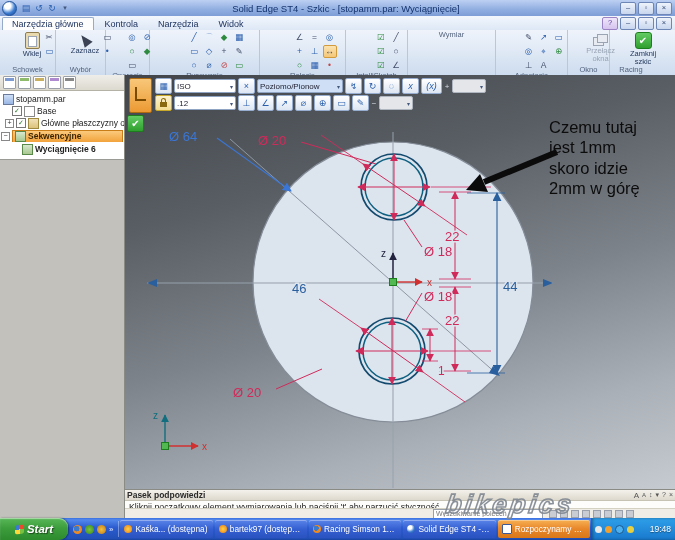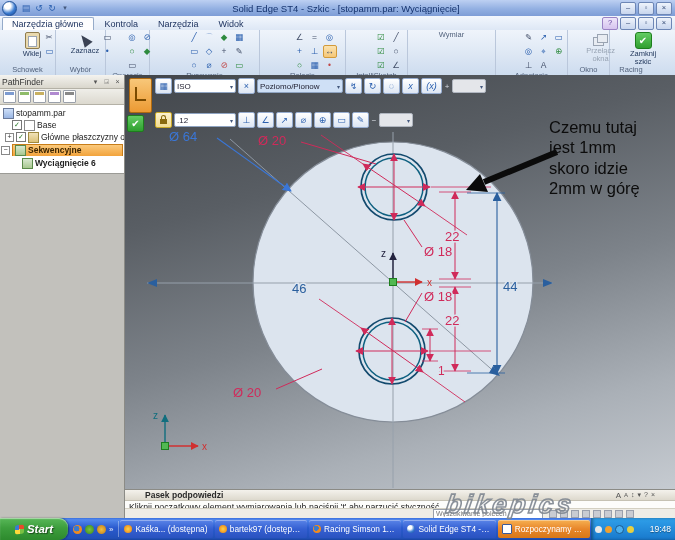--- a/index.html
+++ b/index.html
@@ -93,41 +93,41 @@
   
   #canvas{left:125px;top:75px;width:550px;height:415px;
     background:linear-gradient(165deg,#42464b 0%,#595e64 28%,#7d838a 55%,#aab0b7 80%,#c6cbd1 100%);overflow:hidden;}
   #sketch-svg{position:absolute;left:0;top:0;}
   #note{position:absolute;left:424px;top:42px;width:124px;font-size:16.5px;line-height:1.24;color:#0c0c0c;}
   
   #stoolbar{position:absolute;left:4px;top:3px;display:flex;}
   #tb-return{width:21px;height:33px;border:1px solid #b06a10;border-radius:2px;
     background:linear-gradient(#f8c779,#ec9a33);position:relative;}
   #tb-return::after{content:"";position:absolute;left:5px;top:8px;width:9px;height:12px;border-left:2px solid #7a4a00;border-bottom:2px solid #7a4a00;}
-  #tb-rows{display:flex;flex-direction:column;gap:18px;margin-left:3px;}
+  #tb-rows{display:flex;flex-direction:column;gap:1px;margin-left:3px;}
   .tbrow{display:flex;gap:2px;align-items:center;height:16px;}
   .tbtn{width:15px;height:14px;border:1px solid #97add0;border-radius:2px;
     background:linear-gradient(#ffffff,#dde6f3);display:flex;align-items:center;justify-content:center;
     font-size:9px;color:#2a5fae;line-height:1;}
   .tbtn.lock{background:linear-gradient(#fdf2cf,#f3dd92);border-color:#c8a828;}
   .lockbody{width:7px;height:5px;background:#8a6a10;position:relative;margin-top:3px;}
   .lockbody::before{content:"";position:absolute;left:1px;top:-4px;width:3px;height:3px;border:1px solid #8a6a10;border-bottom:none;border-radius:3px 3px 0 0;}
   .tdd{height:14px;border:1px solid #8fa4c2;background:#fff;border-radius:2px;
     font-size:8px;color:#223;display:flex;align-items:center;padding:0 2px;position:relative;box-sizing:border-box;}
   .tdd::after{content:"▾";margin-left:auto;font-size:6px;color:#44597e;padding-left:3px;}
   .tdd.blue{background:#cfe0f6;}
   .tdd.dis{background:#e4e6ea;border-color:#b0b6c0;color:#999;width:34px;}
   .pm{font-size:8px;color:#d8dde4;width:6px;text-align:center;}
   #sketch-ok{position:absolute;left:2px;top:40px;width:15px;height:15px;border-radius:2px;border:1px solid #1d7e1d;
     background:linear-gradient(#63cc63,#2f9f2f);color:#fff;font-size:10px;display:flex;align-items:center;justify-content:center;}
   #sketch-ok::before{content:"✔";}
   
   #promptwrap{left:125px;top:489px;width:550px;height:29px;background:#f2f0ea;border-top:1px solid #8b8b86;box-sizing:border-box;}
   #prompt-head{height:10px;background:linear-gradient(#f4f2ec,#ddd9cd);display:flex;align-items:center;
-    font-size:8.5px;font-weight:bold;color:#2b2b2b;padding:0 20px;border-bottom:1px solid #c6c2b4;}
+    font-size:8.5px;font-weight:bold;color:#2b2b2b;padding:0 2px;border-bottom:1px solid #c6c2b4;}
   #prompt-head .pficons{margin-left:auto;display:flex;gap:3px;color:#555;font-size:7px;font-weight:normal;}
   .ppi{text-align:center;}
   .ppi.a1::before{content:"A";font-size:8px;} .ppi.a2::before{content:"A";font-size:6px;}
   .ppi.ud::before{content:"↕";} .ppi.dd::before{content:"▾";} .ppi.q::before{content:"?";} .ppi.x::before{content:"×";}
   #prompt-msg{height:9px;background:#fdfdfb;font-size:8.8px;color:#1d1d1d;padding:1px 4px 0;white-space:nowrap;}
   #statusrow{position:absolute;left:0;bottom:0;width:578px;height:9px;background:#efede6;border-top:1px solid #d4d0c2;
     display:flex;align-items:center;}
   #cmd-search{width:104px;height:8px;margin-left:308px;border:1px solid #9aa0aa;background:#fff;
     font-size:7px;padding:0 2px;color:#444;font-family:"Liberation Sans",sans-serif;}
   #status-icons{display:flex;gap:3px;margin-left:6px;}
@@ -341,28 +341,20 @@
         <div class="bigbtn">
           <span class="ico-check"></span>
           <span class="blabel">Zamknij szkic</span>
         </div>
       </div>
       <div class="rlabel">Racing</div>
     </div>
   </div>
 
   <div class="abs" id="pathfinder">
-    <div id="pf-head">
-      <span>PathFinder</span>
-      <span class="pficons">
-        <span class="pfi dd"></span>
-        <span class="pfi pin"></span>
-        <span class="pfi cls"></span>
-      </span>
-    </div>
     <div id="pf-tools">
       <span class="pftool"></span>
       <span class="pftool"></span>
       <span class="pftool"></span>
       <span class="pftool"></span>
       <span class="pftool"></span>
     </div>
     <div id="pf-tree">
       <div class="trow">
         <span class="tico"></span>

